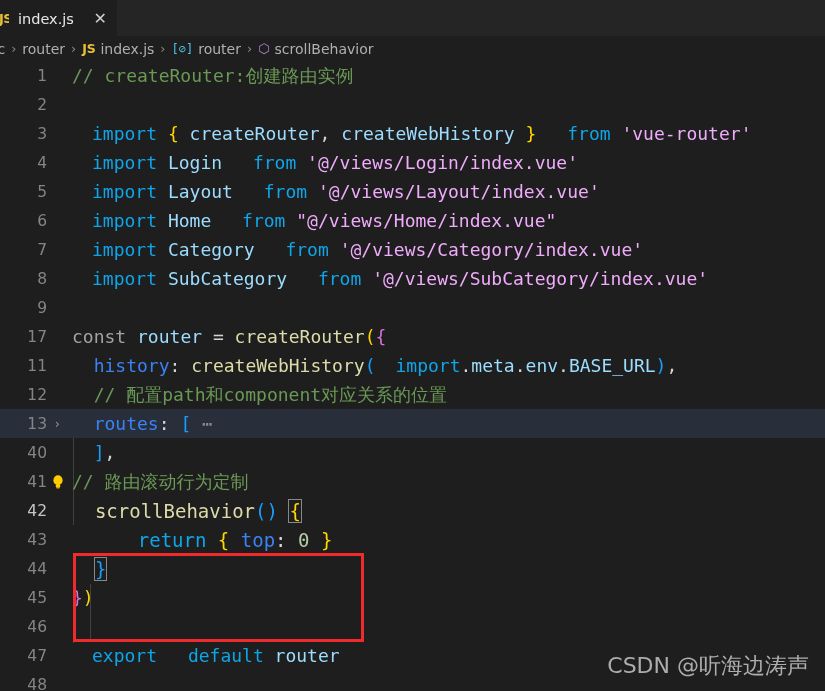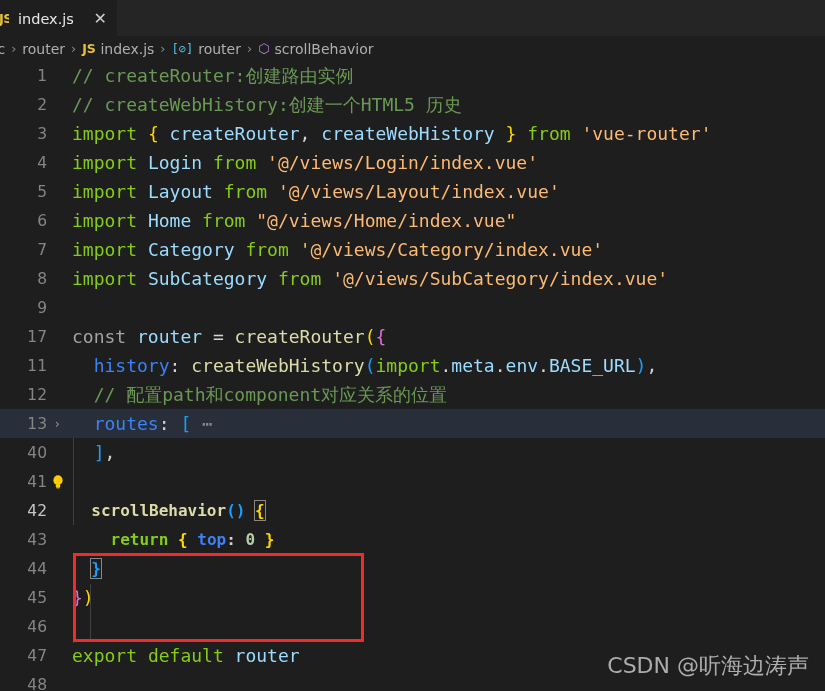--- a/index.html
+++ b/index.html
@@ -146,29 +146,29 @@
   }
   .code {
     flex: 1;
     white-space: pre;
     font-family: "DejaVu Sans Mono", "Liberation Mono", monospace;
     font-size: 18px;
     color: #d4d4d4;
     padding-left: 4px;
     letter-spacing: 0px;
   }
-  .code.big { font-size: 16px; font-weight: bold; }
+  .code.big { font-size: 19px; }
 
   
   .c-comment { color: #6a9955; }
-  .c-kw      { color: #84cc16; }
+  .c-kw      { color: #0ea5e9; margin-left: 20px; }
   .c-kw2     { color: #a3a3a3; }
   .c-fn      { color: #dcdcaa; }
   .c-var     { color: #9cdcfe; }
-  .c-str     { color: #fdba74; }
+  .c-str     { color: #f0abfc; }
   .c-num     { color: #b5cea8; }
   .c-brace-y { color: #ffd700; }
   .c-brace-p { color: #da70d6; }
   .c-brace-b { color: #179fff; }
   .c-prop    { color: #3b82f6; }
   .c-punct   { color: #d4d4d4; }
   .c-dots    { color: #8a8a8a; }
 
   .bracket-box {
     outline: 1px solid #888888;
@@ -240,21 +240,20 @@
 
   <div class="row">
     <span class="gutter">1</span>
     <span class="foldcol"></span>
     <span class="code"><span class="c-comment">// createRouter:创建路由实例</span></span>
   </div>
 
   <div class="row">
     <span class="gutter">2</span>
     <span class="foldcol"></span>
-    <span class="code"><span class="c-comment">// createWebHistory:创建一个HTML5 历史</span></span>
   </div>
 
   <div class="row">
     <span class="gutter">3</span>
     <span class="foldcol"></span>
     <span class="code"><span class="c-kw">import</span> <span class="c-brace-y">{</span> <span class="c-var">createRouter</span><span class="c-punct">,</span> <span class="c-var">createWebHistory</span> <span class="c-brace-y">}</span> <span class="c-kw">from</span> <span class="c-str">'vue-router'</span></span>
   </div>
 
   <div class="row">
     <span class="gutter">4</span>
@@ -324,20 +323,21 @@
 
   <div class="row">
     <span class="gutter">41</span>
     <span class="bulb">
       <svg width="14" height="16" viewBox="0 0 14 16">
         <ellipse cx="7" cy="6.2" rx="4.6" ry="5" fill="#ffcc00"></ellipse>
         <rect x="4.8" y="10.4" width="4.4" height="3.2" rx="1" fill="#ffcc00"></rect>
         <rect x="5.2" y="13.0" width="3.6" height="1.4" rx="0.7" fill="#d8a800"></rect>
       </svg>
     </span>
+    <span class="code"><span class="c-comment">// 路由滚动行为定制</span></span>
   </div>
 
   <div class="row">
     <span class="gutter current">42</span>
     <span class="foldcol"></span>
     <span class="code big">  <span class="c-fn">scrollBehavior</span><span class="c-brace-b">()</span> <span class="c-brace-y bracket-box">{</span></span>
   </div>
 
   <div class="row">
     <span class="gutter">43</span>

